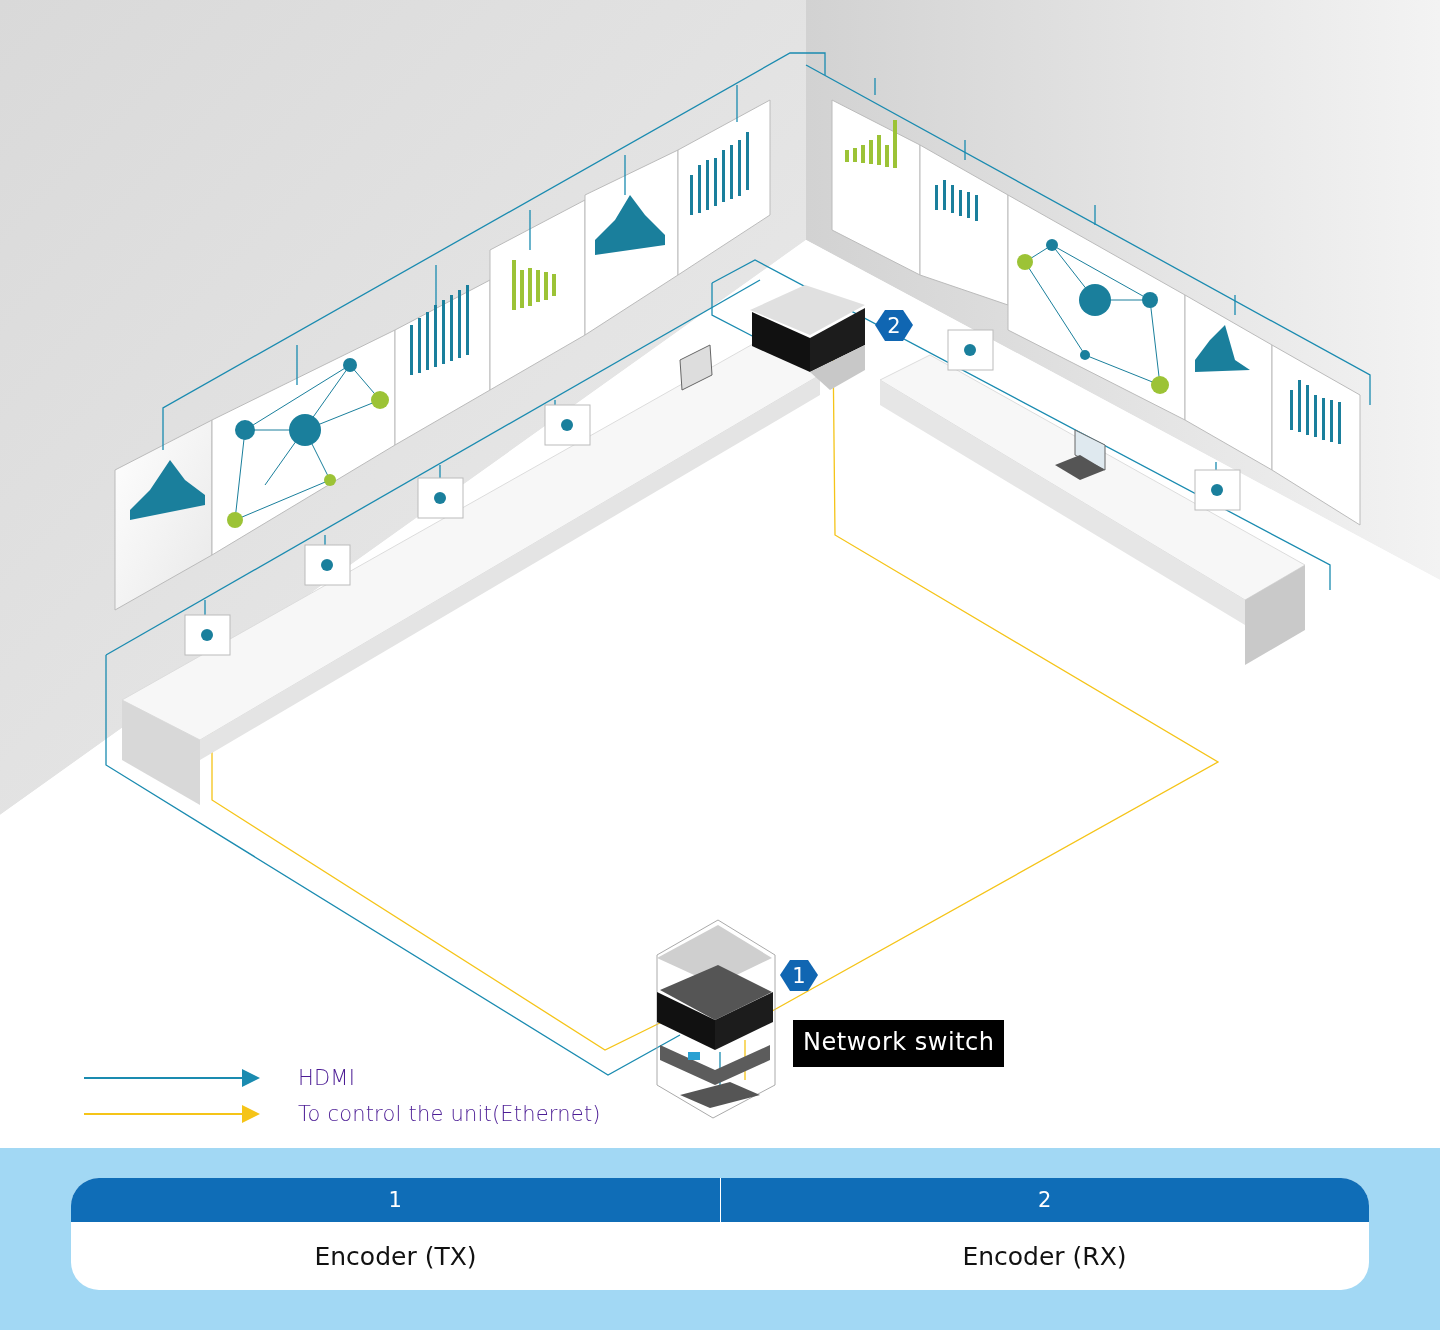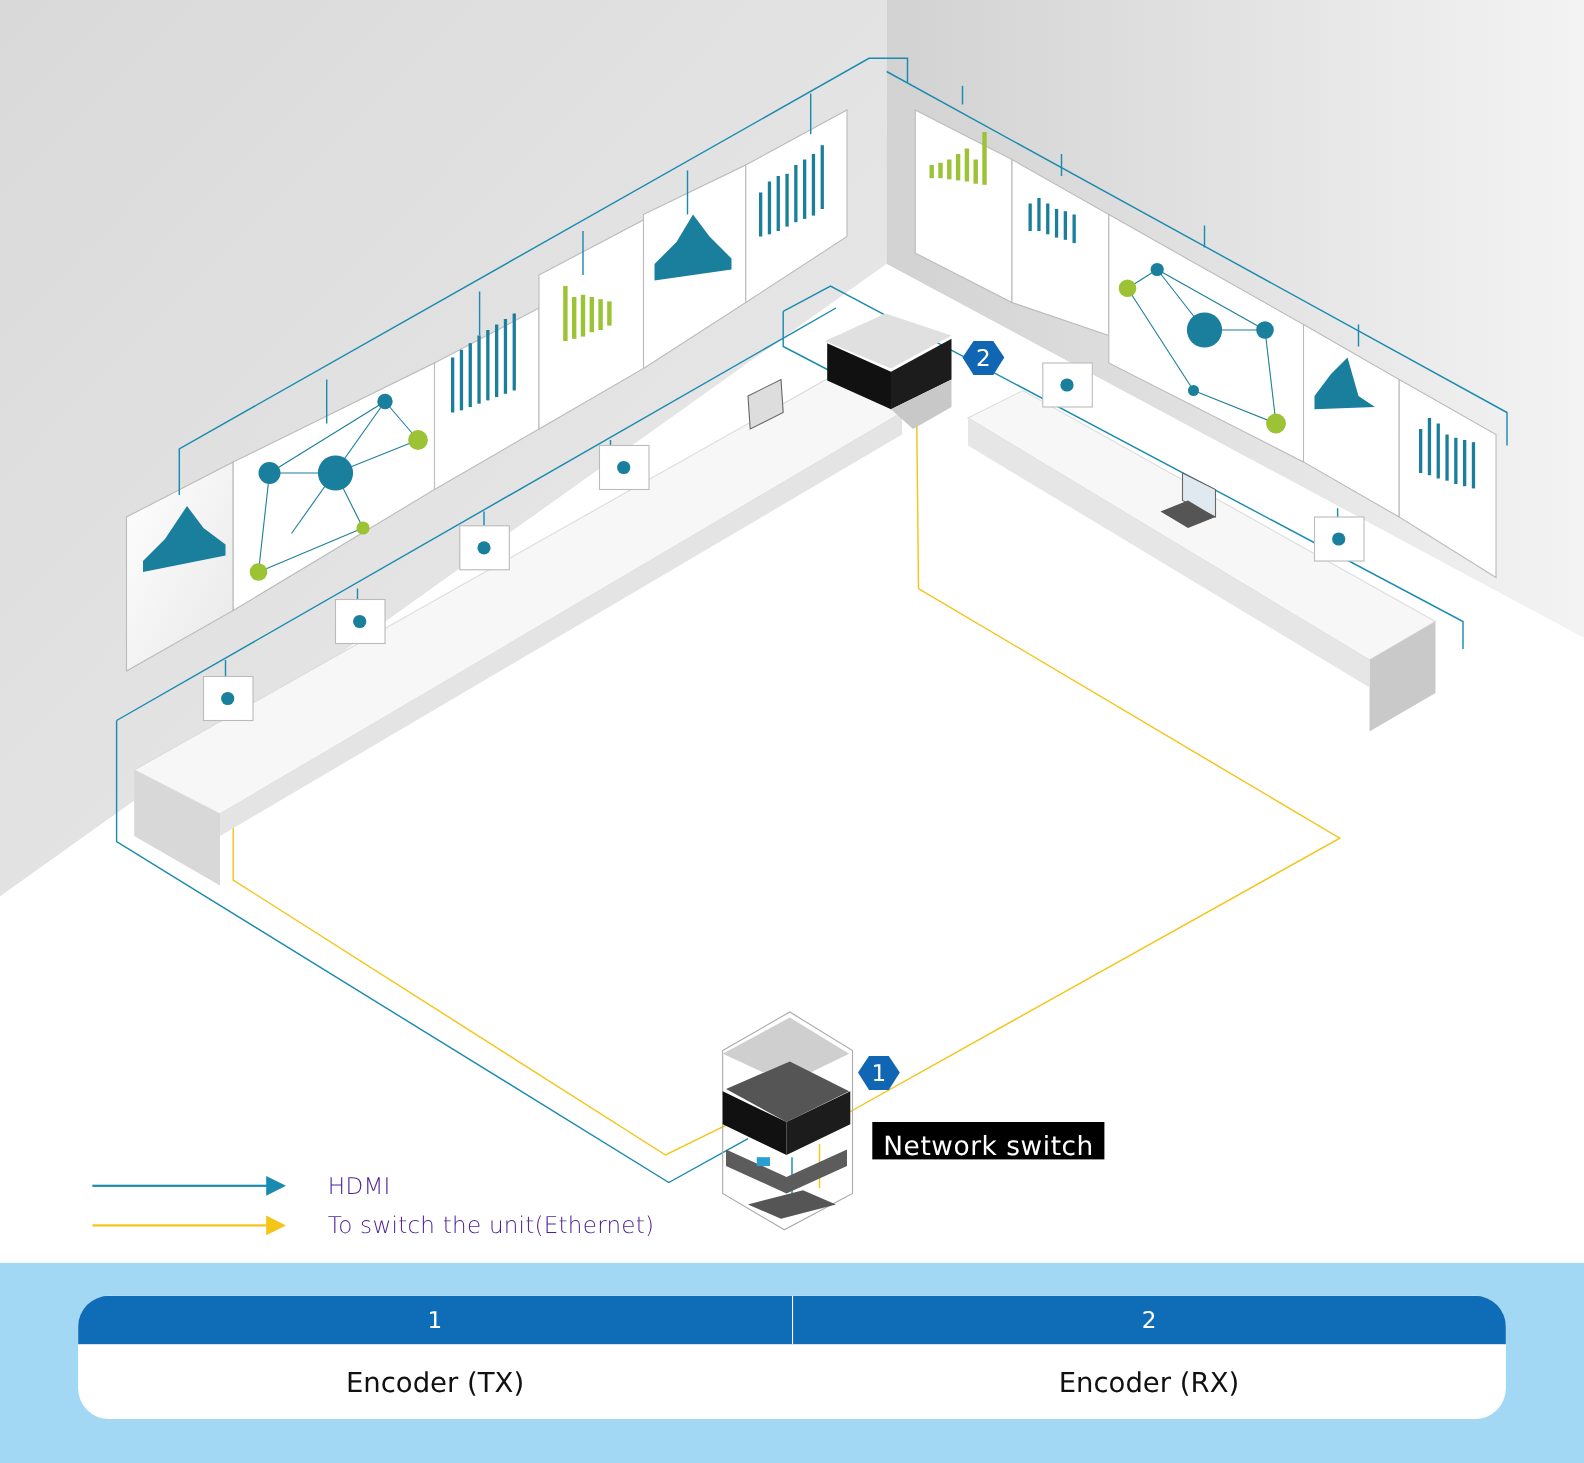--- a/index.html
+++ b/index.html
@@ -3,21 +3,21 @@
 <meta charset="utf-8">
 <style>
   html, body { margin:0; padding:0; }
   body { width:1440px; height:1330px; position:relative; overflow:hidden; background:#ffffff; font-family:"Liberation Sans", sans-serif; }
   #scene { position:absolute; left:0; top:0; width:1440px; height:1148px; }
   .legend { position:absolute; left:84px; top:1064px; width:560px; height:70px; }
   .legend-row { position:absolute; left:0; height:24px; display:flex; align-items:center; }
   .legend-row .line { width:160px; height:2px; }
   .legend-row .arrow { width:0; height:0; border-top:9px solid transparent; border-bottom:9px solid transparent; border-left:18px solid; margin-left:-2px; }
   .legend-row .label { margin-left:38px; font-size:21px; color:#4c1d95; font-family:"DejaVu Sans", sans-serif; font-weight:300; letter-spacing:0.2px; }
-  .ns-label { position:absolute; left:793px; top:1020px; height:34px; padding:0 10px; background:#000; color:#fff; font-size:24px; line-height:44px; font-family:"DejaVu Sans", sans-serif; letter-spacing:0.5px; }
+  .ns-label { position:absolute; left:793px; top:1020px; height:47px; padding:0 10px; background:#000; color:#fff; font-size:24px; line-height:44px; font-family:"DejaVu Sans", sans-serif; letter-spacing:0.5px; }
   .footer { position:absolute; left:0; top:1148px; width:1440px; height:182px; background:#a2d8f4; }
   .table { position:absolute; left:71px; top:30px; width:1298px; height:112px; border-radius:28px; overflow:hidden; background:#fff; }
   .table-head { position:absolute; left:0; top:0; width:100%; height:44px; background:#0f6db7; display:flex; }
   .table-head .cell { flex:1; display:flex; align-items:center; justify-content:center; color:#fff; font-size:21px; font-family:"DejaVu Sans", sans-serif; }
   .table-head .cell:first-child { border-right:1px solid #ffffff; }
   .table-body { position:absolute; left:0; top:44px; width:100%; height:68px; display:flex;border-radius:25px; }
   .table-body .cell { flex:1; display:flex; align-items:center; justify-content:center; color:#111; font-size:25px; font-family:"DejaVu Sans", sans-serif; }
 </style>
 </head>
 <body>
@@ -243,21 +243,21 @@
 
 <div class="legend">
   <div class="legend-row" style="top:2px;">
     <div class="line" style="background:#1a8bb0;"></div>
     <div class="arrow" style="border-left-color:#1a8bb0;"></div>
     <span class="label">HDMI</span>
   </div>
   <div class="legend-row" style="top:38px;">
     <div class="line" style="background:#f5c418;"></div>
     <div class="arrow" style="border-left-color:#f5c418;"></div>
-    <span class="label">To switch the unit(Ethernet)</span>
+    <span class="label">To control the unit(Ethernet)</span>
   </div>
 </div>
 
 <div class="footer">
   <div class="table">
     <div class="table-head">
       <div class="cell">1</div>
       <div class="cell">2</div>
     </div>
     <div class="table-body">

